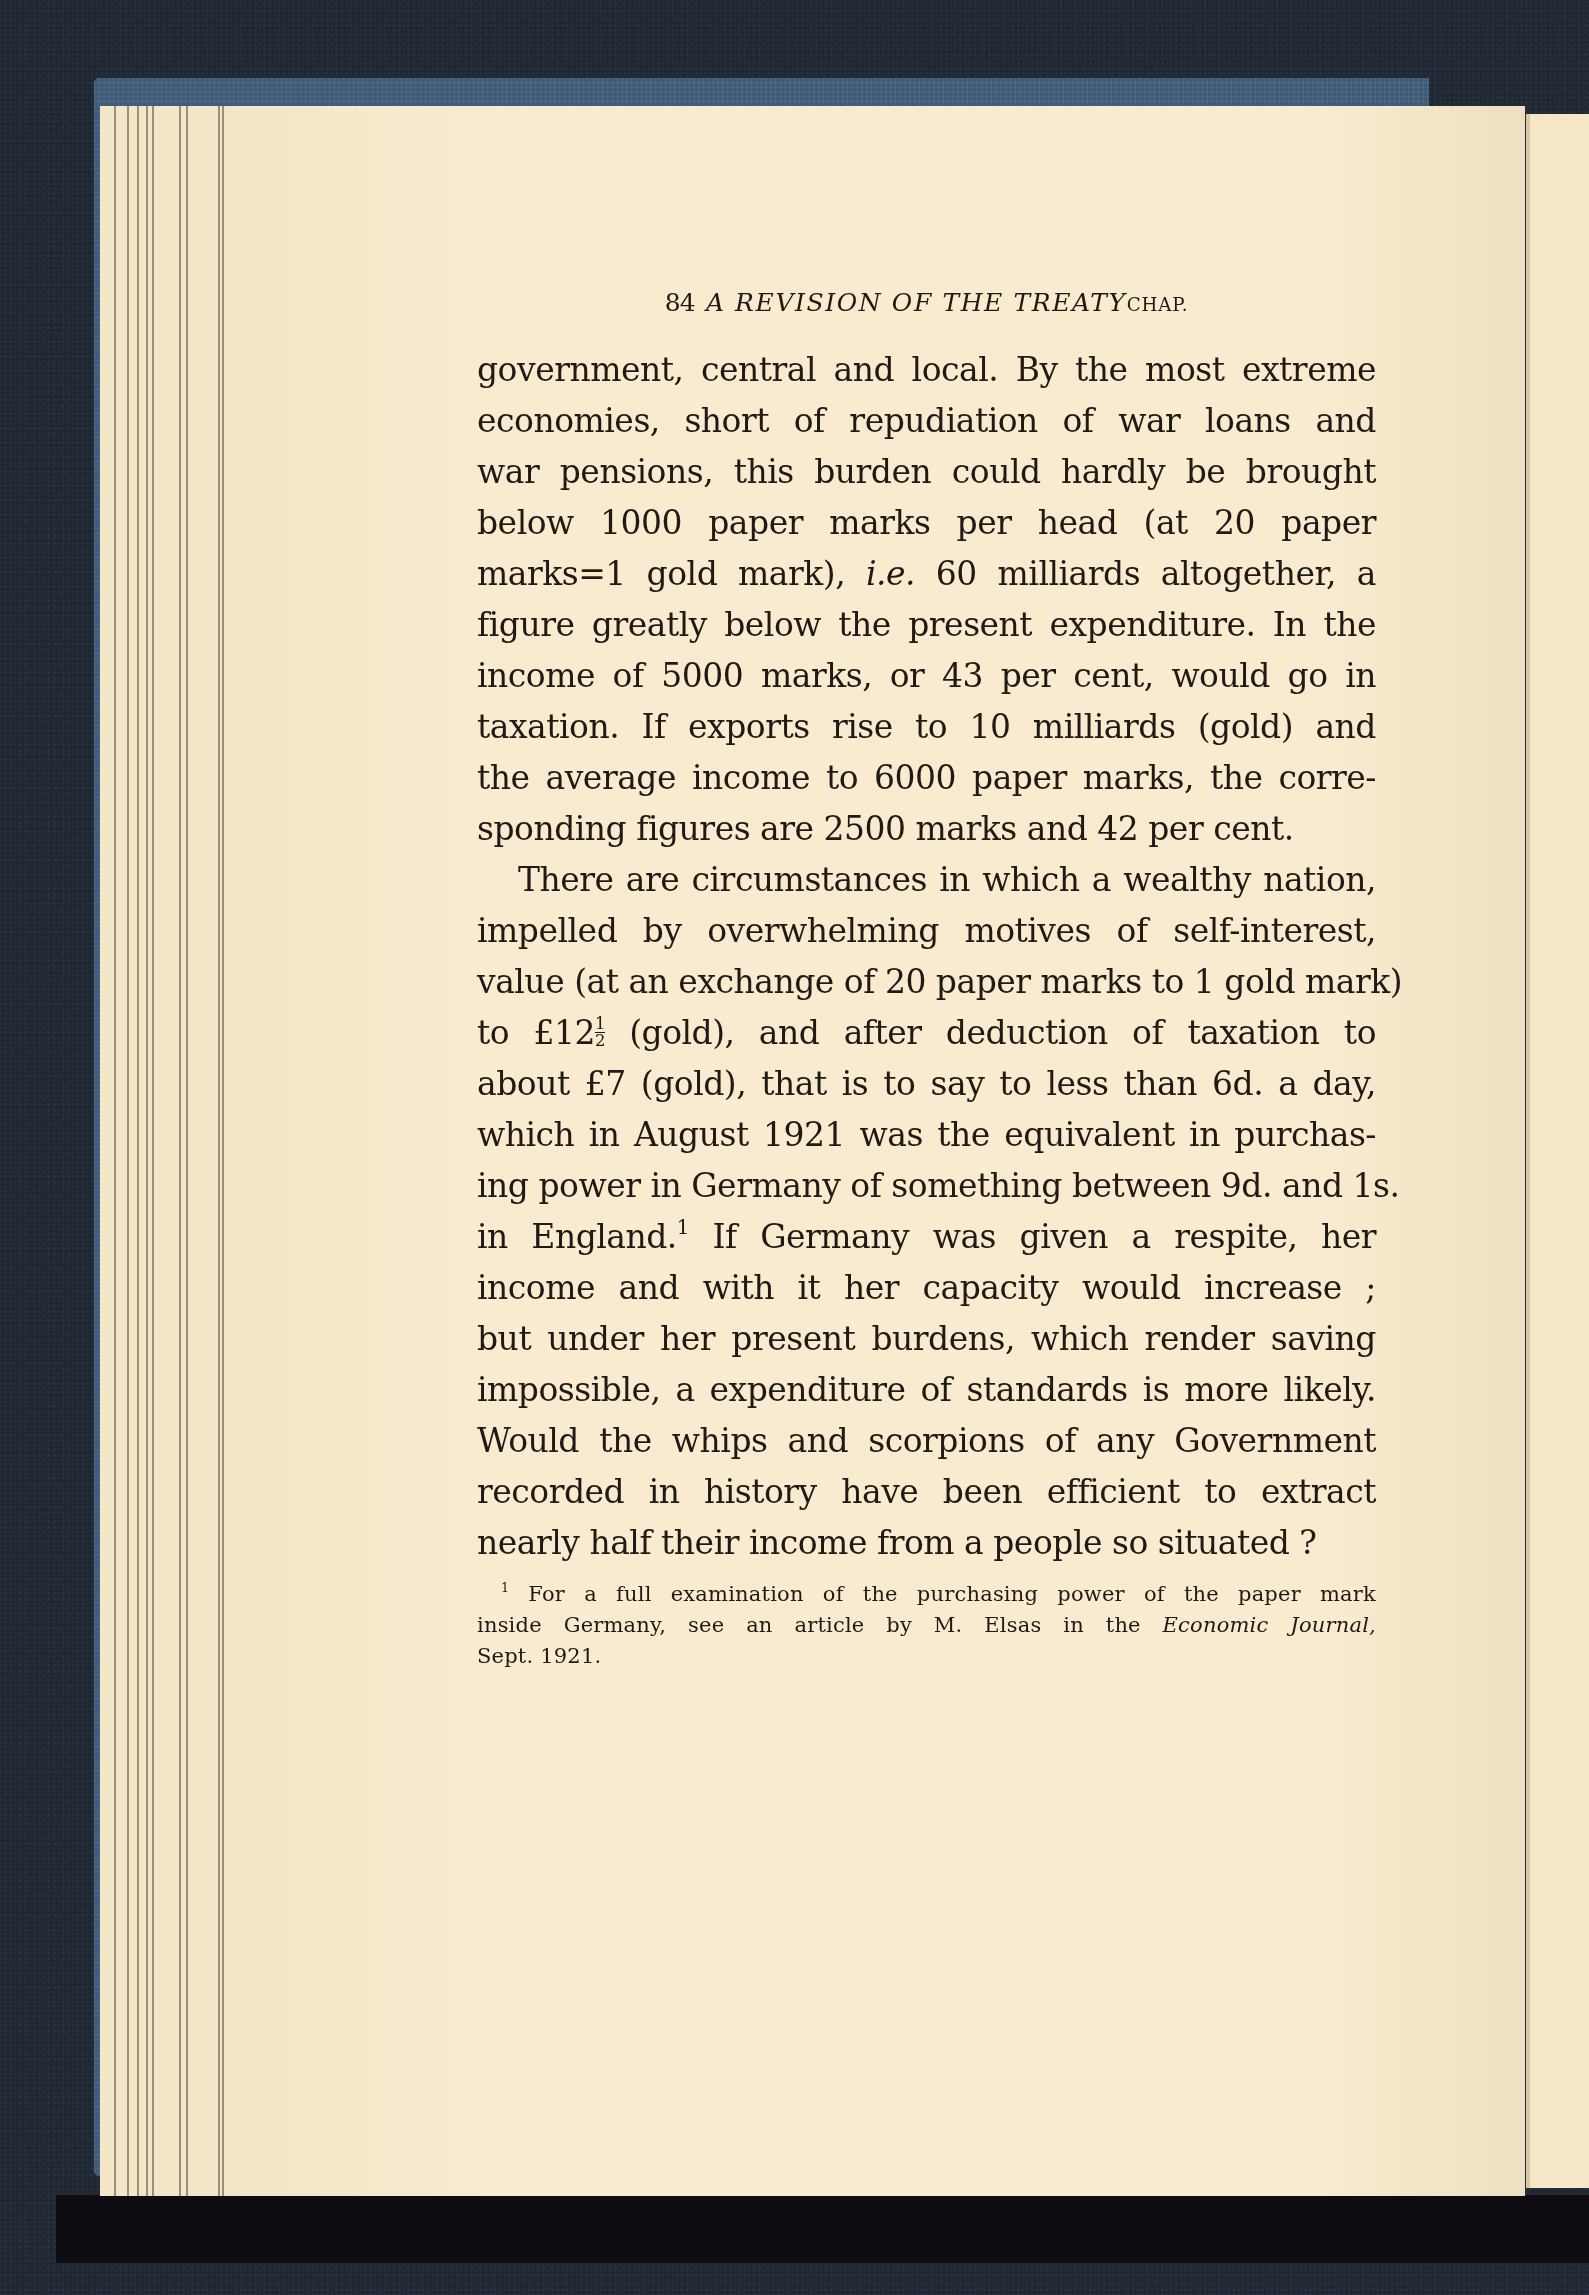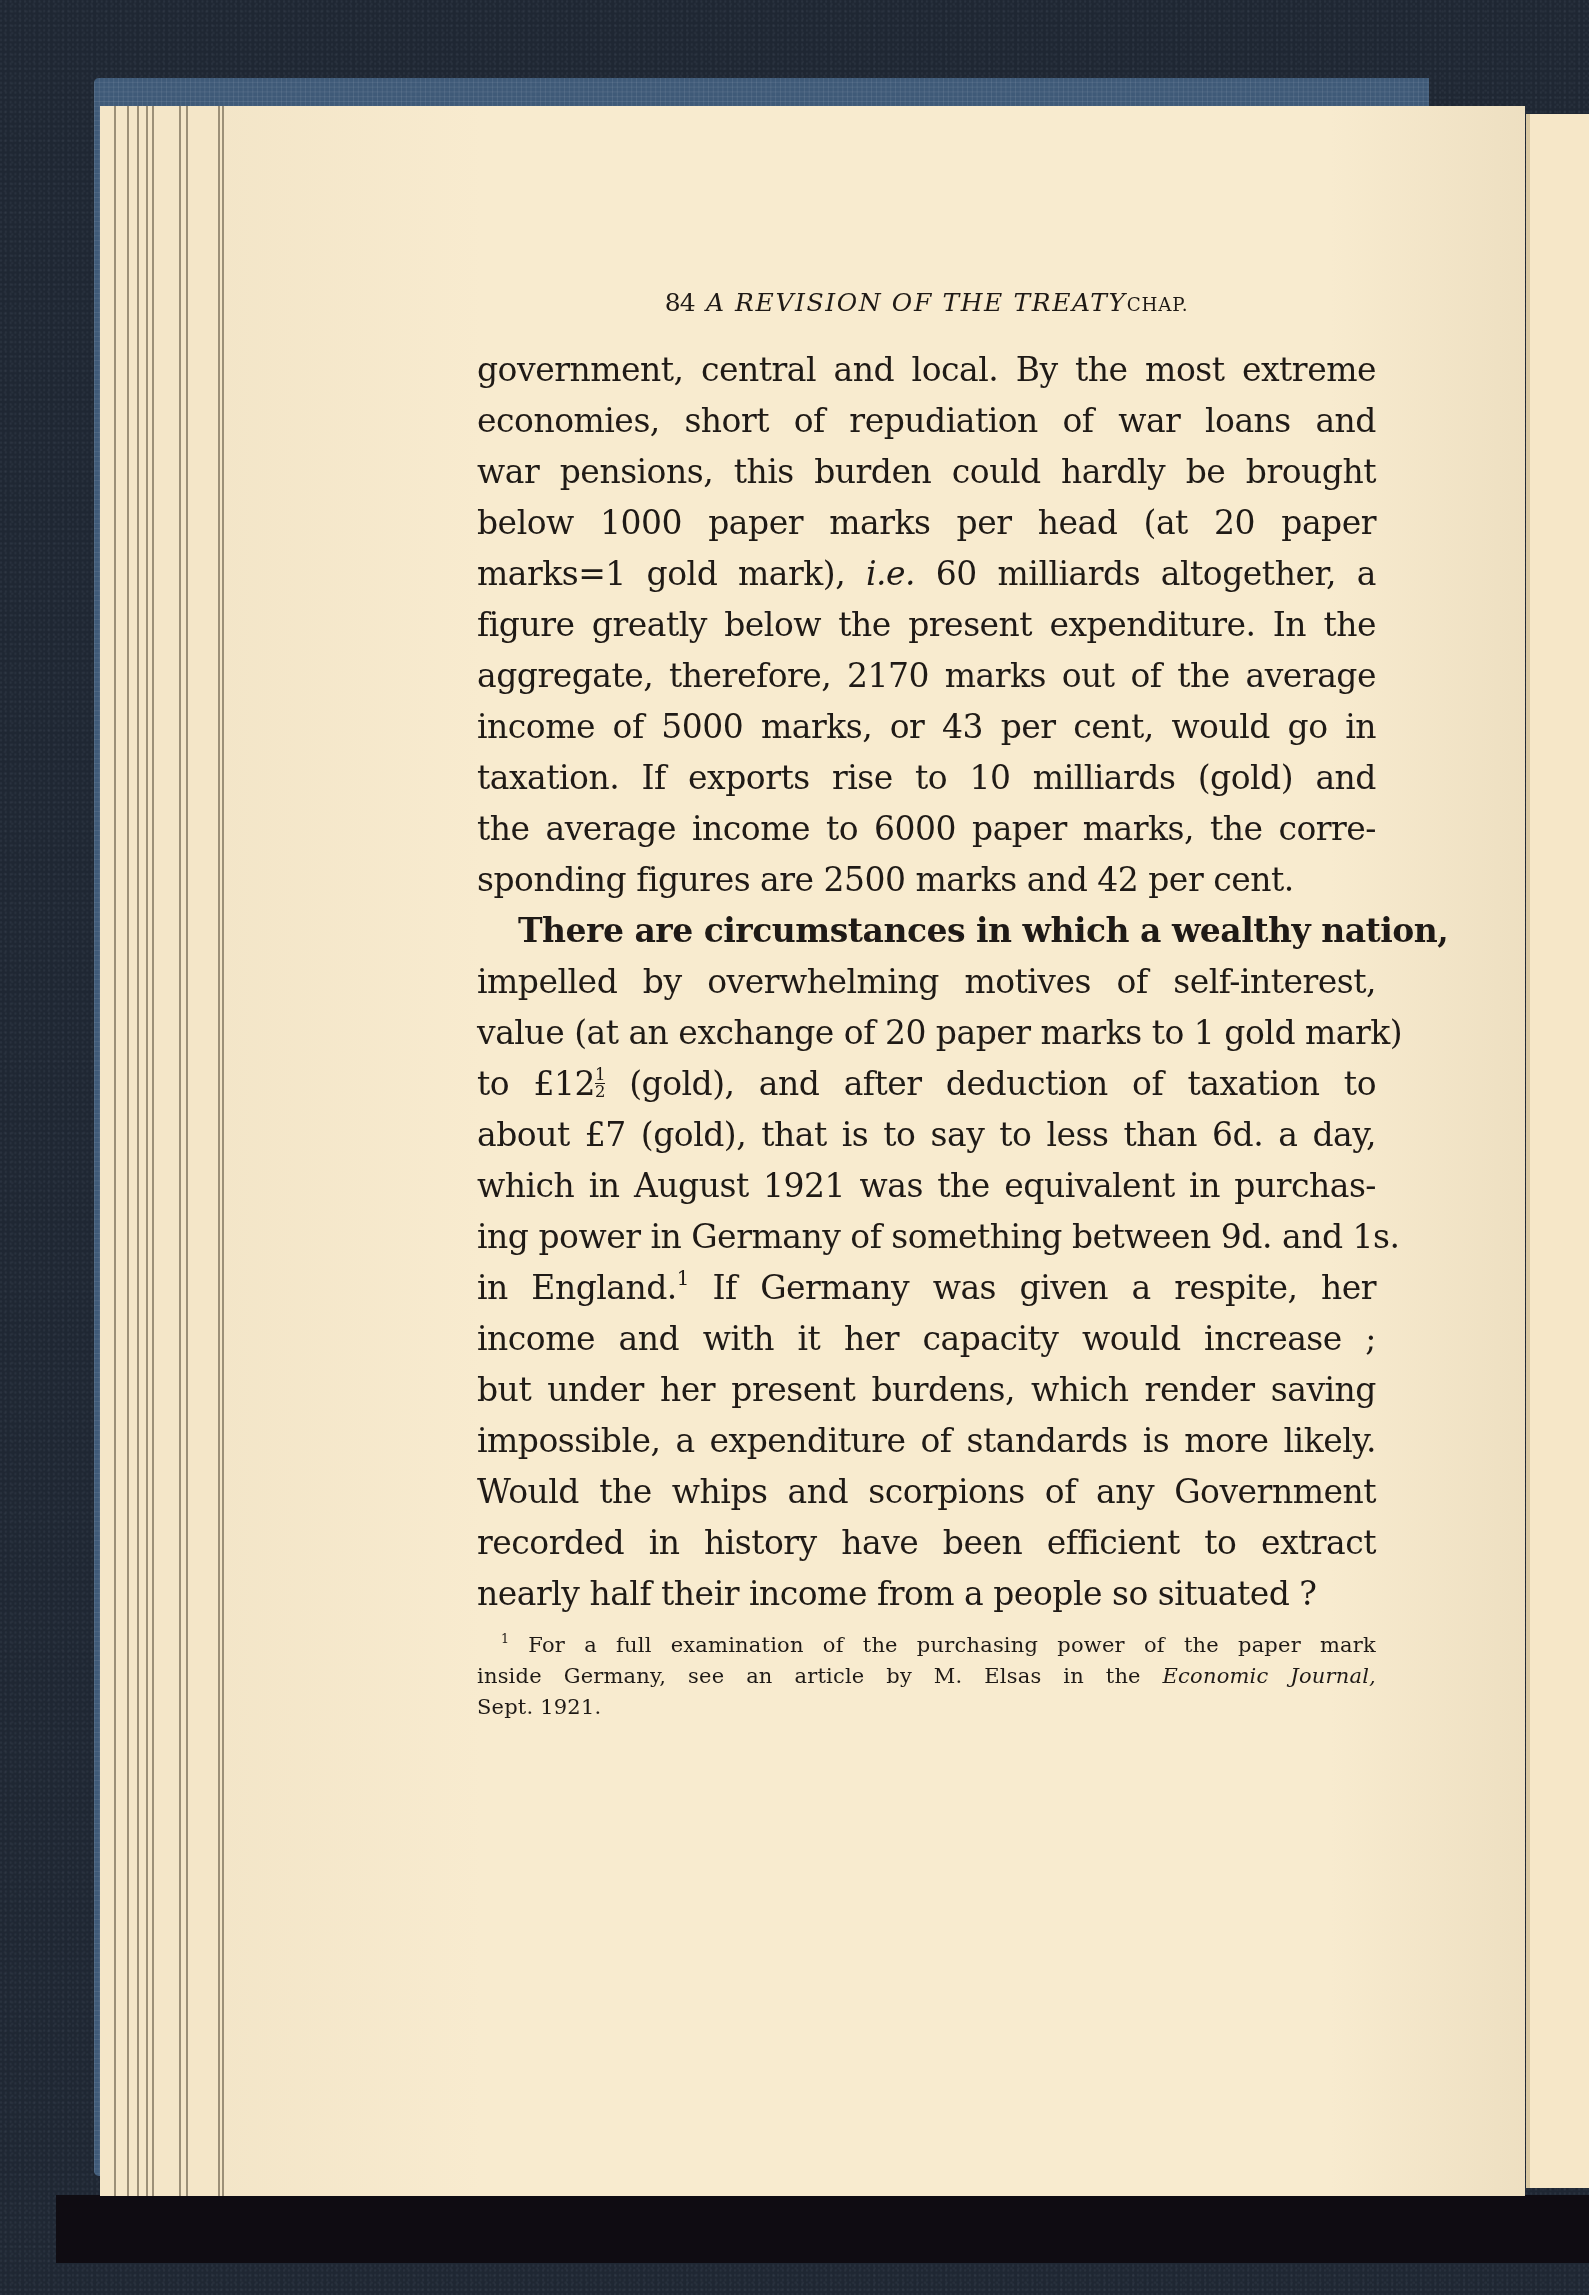--- a/index.html
+++ b/index.html
@@ -119,21 +119,20 @@
       text-align: justify;
       text-align-last: justify;
       white-space: nowrap;
       overflow: visible;
     }
     .para .line.last {
       text-align-last: left;
     }
     .para .line.indent {
       text-indent: 41px;
-      font-weight: bold;
     }
     .footnote {
       margin-top: 11px;
       font-size: 21px;
       line-height: 31px;
       letter-spacing: 0.2px;
     }
     .footnote .line {
       display: block;
       text-align: justify;
@@ -190,21 +189,20 @@
     <span class="chap">CHAP.</span>
   </div>
 
   <p class="para">
     <span class="line">government, central and local.  By the most extreme</span>
     <span class="line">economies, short of repudiation of war loans and</span>
     <span class="line">war pensions, this burden could hardly be brought</span>
     <span class="line">below 1000 paper marks per head (at 20 paper</span>
     <span class="line"><span>marks=1 gold mark), </span><em>i.e.</em><span> 60 milliards altogether, a</span></span>
     <span class="line">figure greatly below the present expenditure.  In the</span>
-    <span class="line">aggregate, therefore, 2170 marks out of the average</span>
     <span class="line">income of 5000 marks, or 43 per cent, would go in</span>
     <span class="line">taxation.  If exports rise to 10 milliards (gold) and</span>
     <span class="line">the average income to 6000 paper marks, the corre-</span>
     <span class="line last">sponding figures are 2500 marks and 42 per cent.</span>
   </p>
 
   <p class="para">
     <span class="line indent">There are circumstances in which a wealthy nation,</span>
     <span class="line">impelled by overwhelming motives of self-interest,</span>
     <span class="line">value (at an exchange of 20 paper marks to 1 gold mark)</span>

